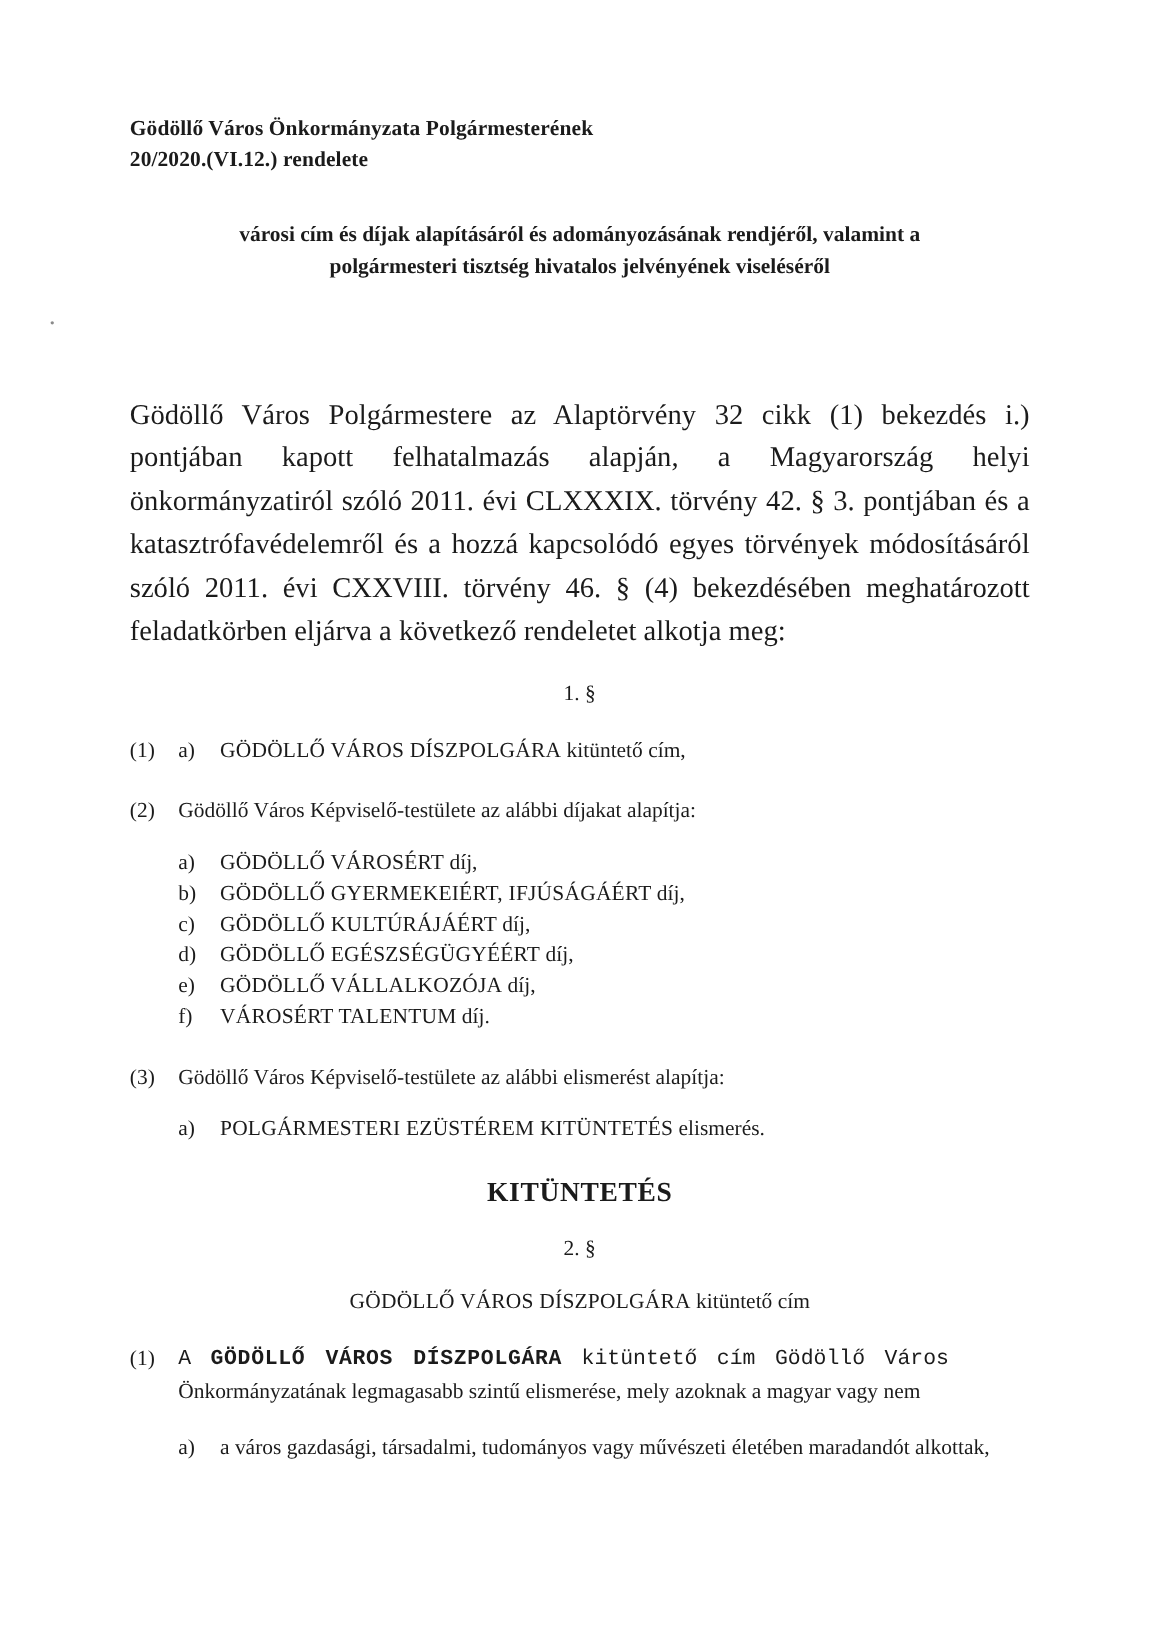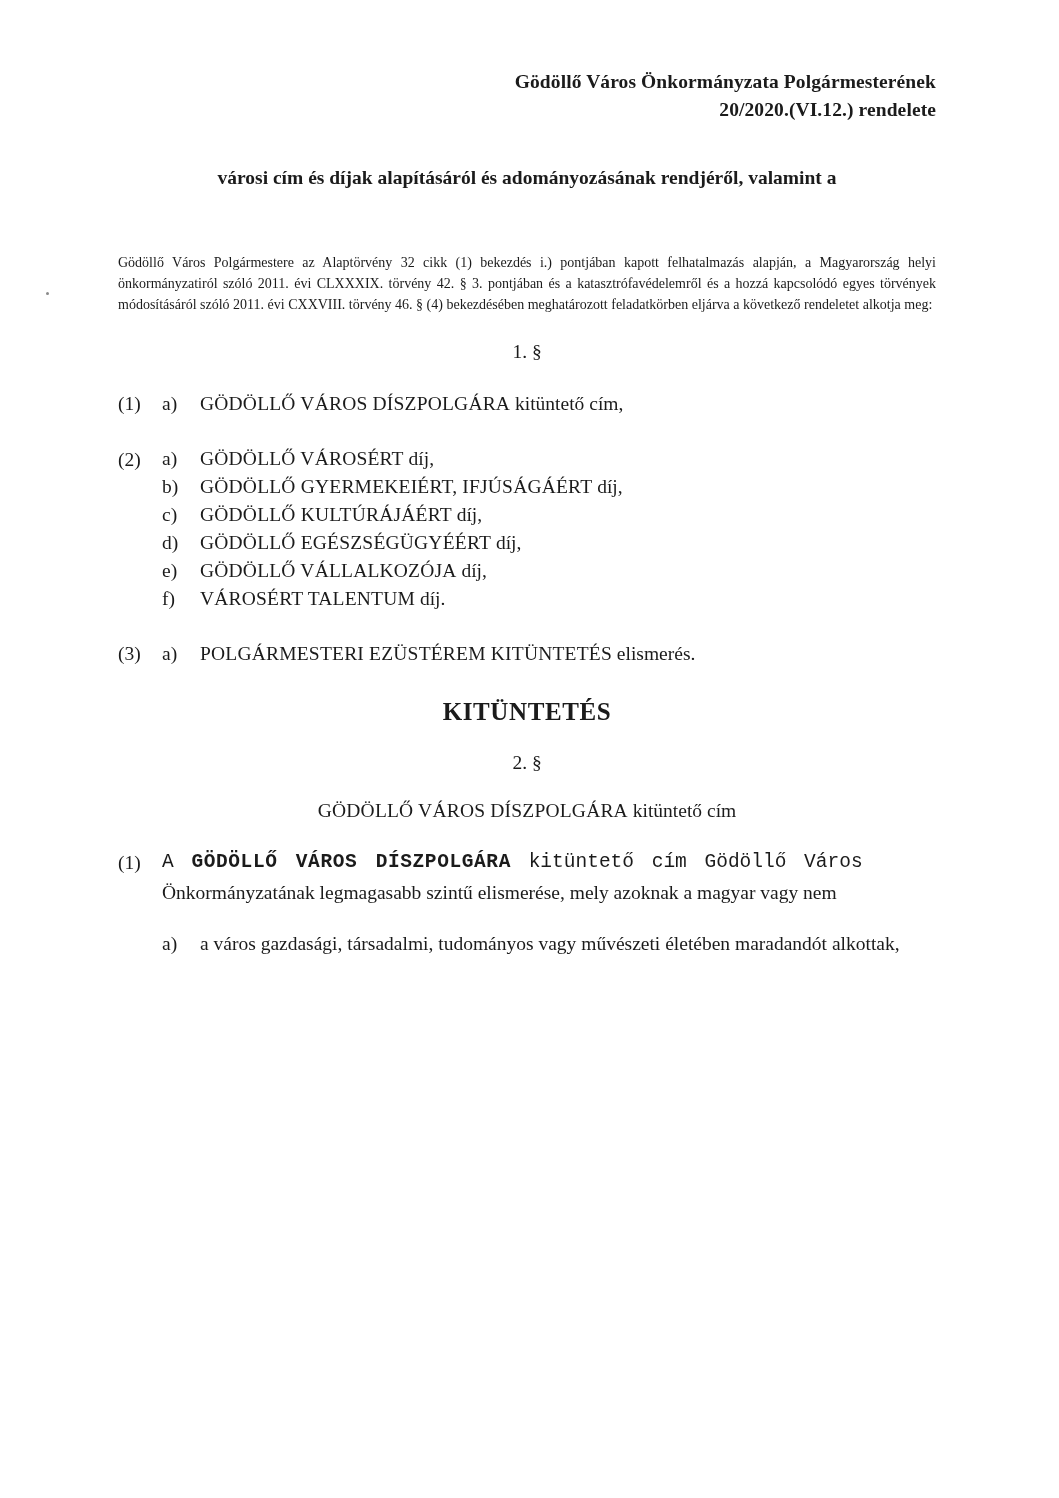--- a/index.html
+++ b/index.html
@@ -20,38 +20,38 @@
     overflow: hidden;
   }
   .sheet {
     position: absolute;
     left: 118px;
     top: 0;
     width: 818px;
     height: 1498px;
   }
   .title-block {
-    margin-top: 68px;
-    text-align: right;
+    margin-top: 104px;
+    text-align: left;
     font-weight: bold;
     font-size: 19.5px;
     line-height: 1.42;
     letter-spacing: 0.1px;
   }
   .title-line2 { }
   .subtitle-block {
     margin-top: 41px;
     text-align: center;
     font-weight: bold;
     font-size: 19.5px;
     line-height: 1.45;
   }
   .intro {
-    margin-top: 59px;
-    font-size: 14px;
+    margin-top: 100px;
+    font-size: 26px;
     line-height: 1.52;
     text-align: justify;
     text-justify: inter-word;
   }
   .center-line {
     text-align: center;
     font-size: 19.5px;
     margin-top: 26px;
   }
   .numbered {
@@ -146,39 +146,41 @@
   <div class="stray-mark"></div>
   <div class="sheet">
 
     <div class="title-block">
       <div>Gödöllő Város Önkormányzata Polgármesterének</div>
       <div class="title-line2">20/2020.(VI.12.) rendelete</div>
     </div>
 
     <div class="subtitle-block">
       <div>városi cím és díjak alapításáról és adományozásának rendjéről, valamint a</div>
+      <div>polgármesteri tisztség hivatalos jelvényének viseléséről</div>
     </div>
 
     <div class="intro">Gödöllő Város Polgármestere az Alaptörvény 32 cikk (1) bekezdés i.) pontjában kapott felhatalmazás alapján, a Magyarország helyi önkormányzatiról szóló 2011. évi CLXXXIX. törvény 42. § 3. pontjában és a katasztrófavédelemről és a hozzá kapcsolódó egyes törvények módosításáról szóló 2011. évi CXXVIII. törvény 46. § (4) bekezdésében meghatározott feladatkörben eljárva a következő rendeletet alkotja meg:</div>
 
     <div class="center-line">1. §</div>
 
     <div class="numbered">
       <span class="marker">(1)</span>
     </div>
 
     <div class="sub-list">
       <div class="sub-item">
         <span class="letter">a)</span>
         <span class="caps">GÖDÖLLŐ VÁROS DÍSZPOLGÁRA</span><span> kitüntető cím,</span>
       </div>
     </div>
 
     <div class="numbered">
       <span class="marker">(2)</span>
+      <span>Gödöllő Város Képviselő-testülete az alábbi díjakat alapítja:</span>
     </div>
 
     <div class="sub-list tight">
       <div class="sub-item">
         <span class="letter">a)</span>
         <span class="caps">GÖDÖLLŐ VÁROSÉRT</span><span> díj,</span>
       </div>
       <div class="sub-item">
         <span class="letter">b)</span>
         <span class="caps">GÖDÖLLŐ GYERMEKEIÉRT, IFJÚSÁGÁÉRT</span><span> díj,</span>
@@ -196,20 +198,21 @@
         <span class="caps">GÖDÖLLŐ VÁLLALKOZÓJA</span><span> díj,</span>
       </div>
       <div class="sub-item">
         <span class="letter">f)</span>
         <span class="caps">VÁROSÉRT TALENTUM</span><span> díj.</span>
       </div>
     </div>
 
     <div class="numbered">
       <span class="marker">(3)</span>
+      <span>Gödöllő Város Képviselő-testülete az alábbi elismerést alapítja:</span>
     </div>
 
     <div class="sub-list">
       <div class="sub-item">
         <span class="letter">a)</span>
         <span class="caps">POLGÁRMESTERI EZÜSTÉREM KITÜNTETÉS</span><span> elismerés.</span>
       </div>
     </div>
 
     <div class="chapter-sub">KITÜNTETÉS</div>

